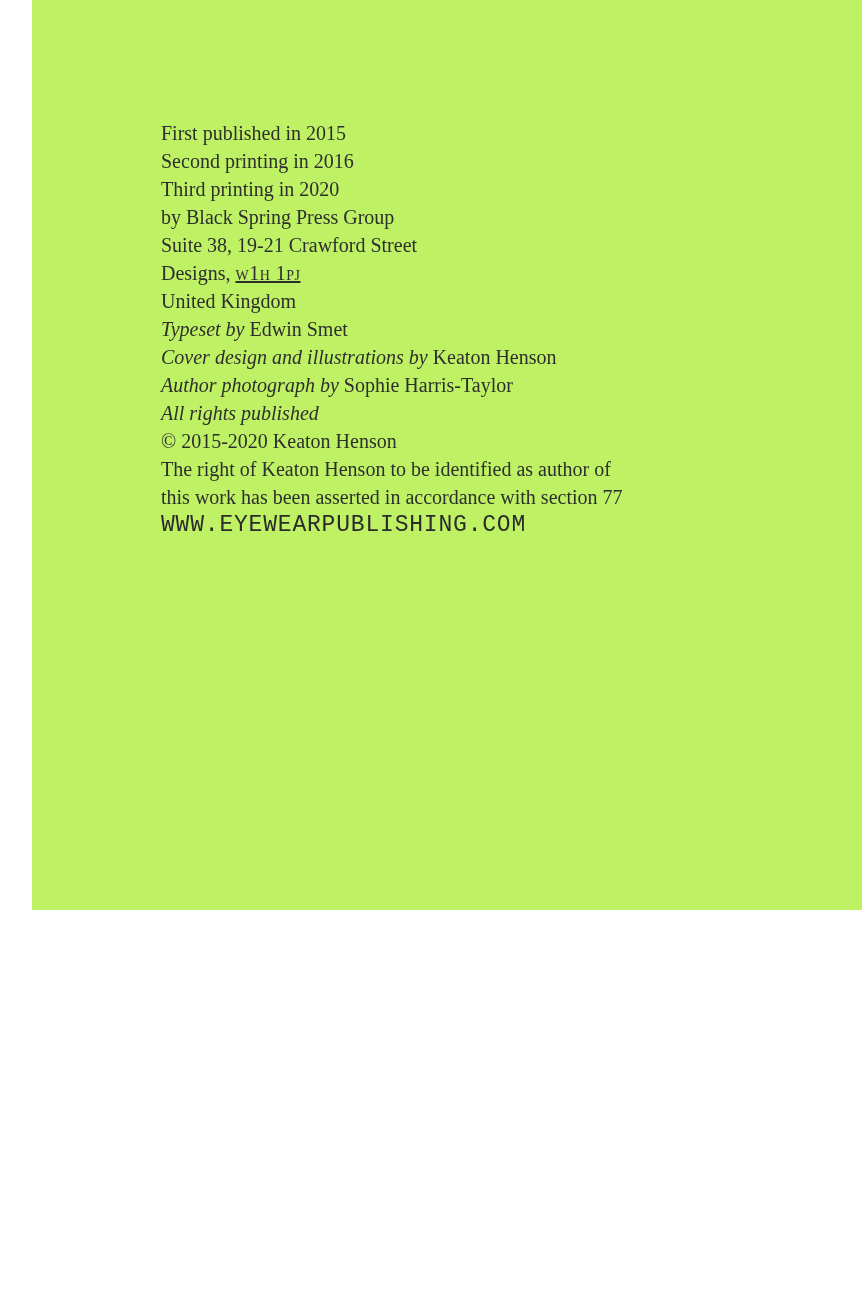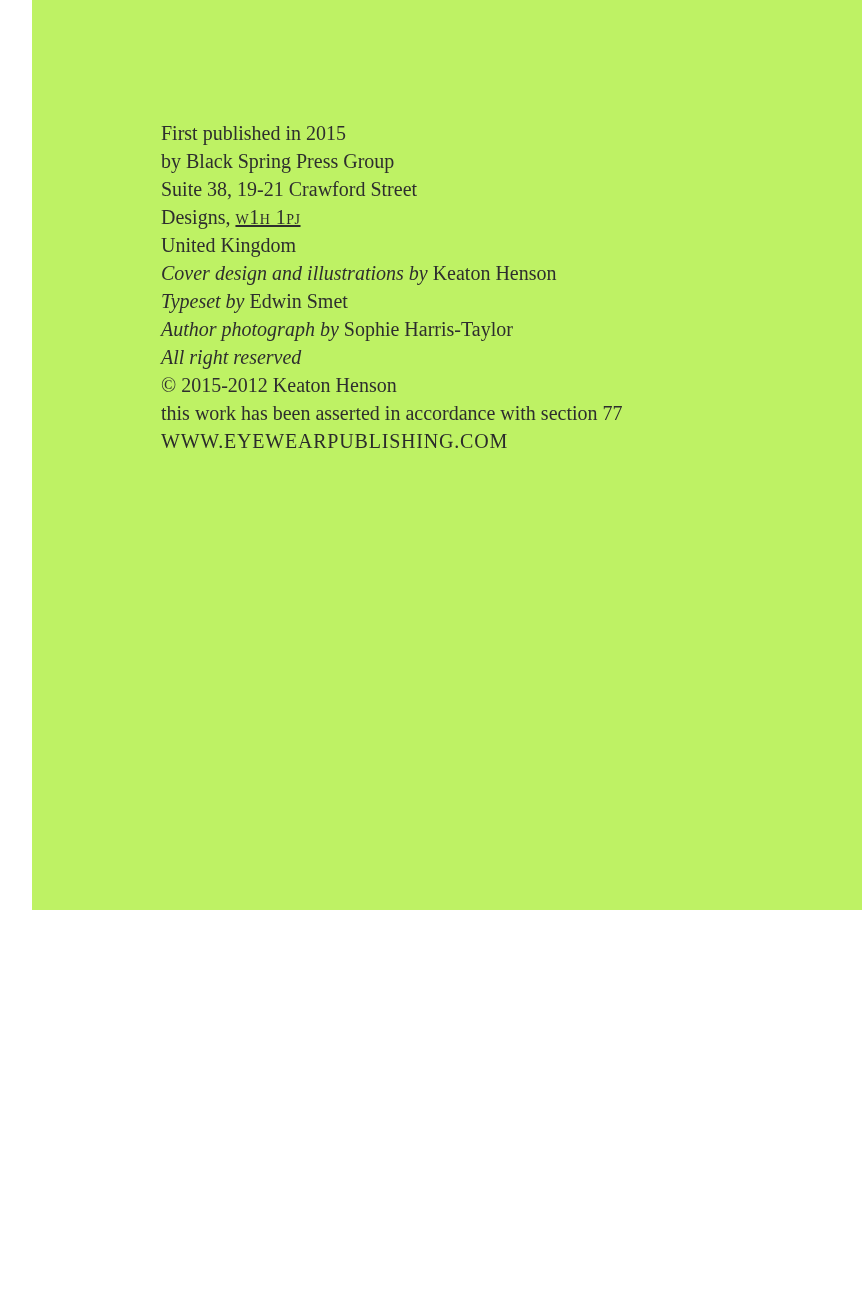--- a/index.html
+++ b/index.html
@@ -23,22 +23,22 @@
   }
   .colophon p { margin: 0; }
   .line { display: block; }
   .it { font-style: italic; }
   .sc { font-variant: small-caps; letter-spacing: 0.5px; text-decoration: underline; }
   .credits   { margin-top: 28px; }
   .rights    { margin-top: 56px; }
   .assertion { margin-top: 28px; }
   .website {
     margin-top: 54px;
-    font-family: Liberation Serif, serif;
-    font-size: 20px;
+    font-family: Liberation Mono, monospace;
+    font-size: 23px;
     font-weight: 500;
     letter-spacing: 0.8px;
     color: #2b2b2b;
   }
   .scribble {
     position: absolute;
     left: 0;
     top: 1060px;
     width: 862px;
     height: 239px;
@@ -47,38 +47,41 @@
 </style>
 </head>
 <body>
 
 <div class="page">
 
   <div class="colophon">
 
     <p>
       <span class="line">First published in 2015</span>
+      <span class="line">Second printing in 2016</span>
+      <span class="line">Third printing in 2020</span>
       <span class="line">by Black Spring Press Group</span>
       <span class="line">Suite 38, 19-21 Crawford Street</span>
       <span class="line"><span>Designs,</span> <span class="sc">w1h 1pj</span></span>
       <span class="line">United Kingdom</span>
     </p>
 
     <p class="credits">
+      <span class="line"><span class="it">Typeset by</span> <span>Edwin Smet</span></span>
       <span class="line"><span class="it">Cover design and illustrations by</span> <span>Keaton Henson</span></span>
-      <span class="line"><span class="it">Typeset by</span> <span>Edwin Smet</span></span>
       <span class="line"><span class="it">Author photograph by</span> <span>Sophie Harris-Taylor</span></span>
     </p>
 
     <p class="rights">
-      <span class="line it">All right reserved</span>
-      <span class="line">© 2015-2012 Keaton Henson</span>
+      <span class="line it">All rights published</span>
+      <span class="line">© 2015-2020 Keaton Henson</span>
     </p>
 
     <p class="assertion">
+      <span class="line">The right of Keaton Henson to be identified as author of</span>
       <span class="line">this work has been asserted in accordance with section 77</span>
     </p>
 
     <p class="website">WWW.EYEWEARPUBLISHING.COM</p>
 
   </div>
 
   <svg class="scribble" width="862" height="239" viewBox="0 0 862 239" aria-hidden="true">
     <defs>
       <filter id="pencil" x="-10%" y="-40%" width="120%" height="180%">

